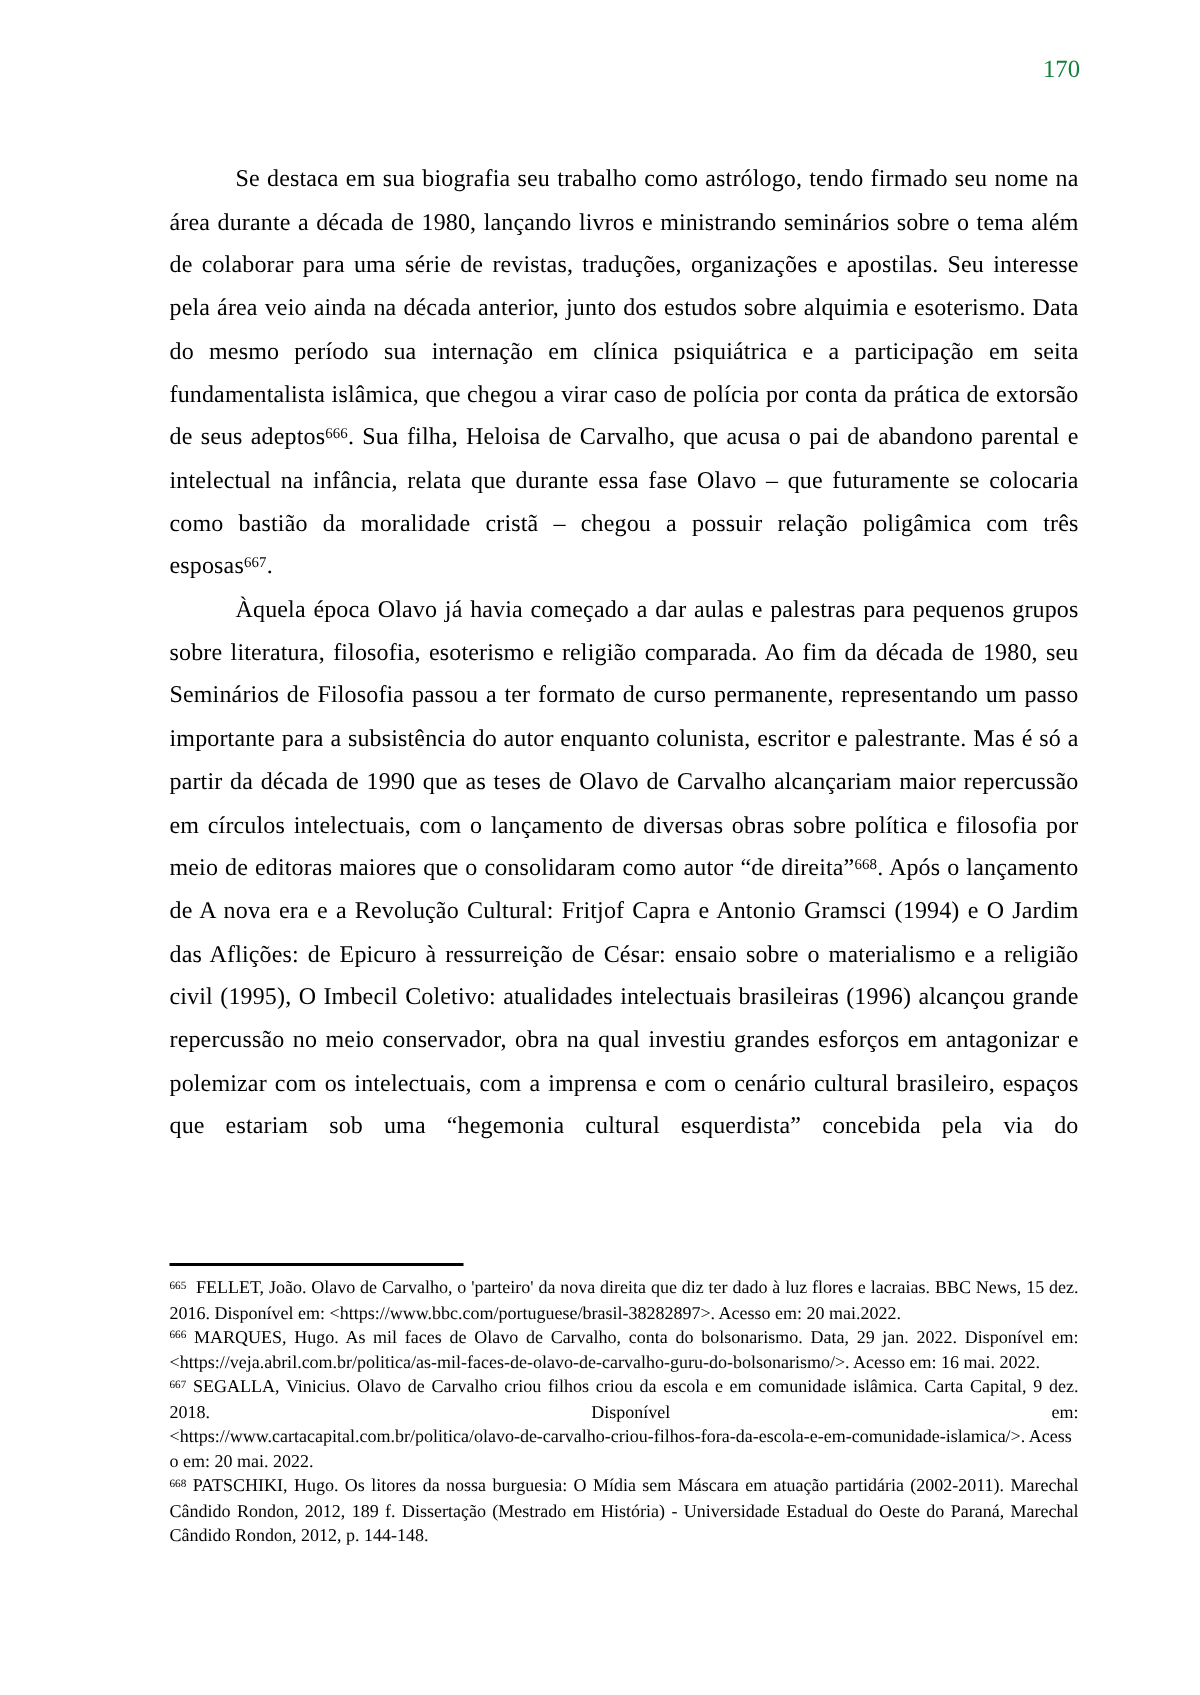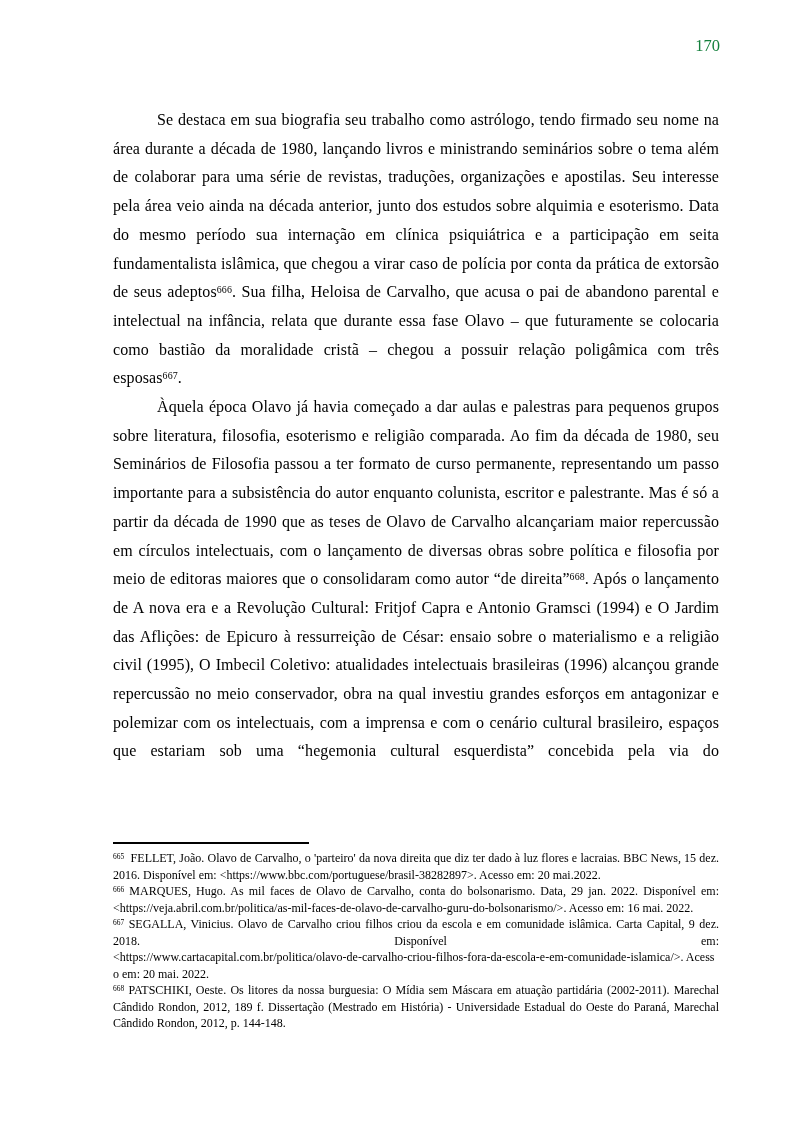--- a/index.html
+++ b/index.html
@@ -76,15 +76,15 @@
     <p class="para indent"><span>Se destaca em sua biografia seu trabalho como astrólogo, tendo firmado seu nome na área durante a década de 1980, lançando livros e ministrando seminários sobre o tema além de colaborar para uma série de revistas, traduções, organizações e apostilas. Seu interesse pela área veio ainda na década anterior, junto dos estudos sobre alquimia e esoterismo. Data do mesmo período sua internação em clínica psiquiátrica e a participação em seita fundamentalista islâmica, que chegou a virar caso de polícia por conta da prática de extorsão de seus adeptos</span><sup>666</sup><span>. Sua filha, Heloisa de Carvalho, que acusa o pai de abandono parental e intelectual na infância, relata que durante essa fase Olavo – que futuramente se colocaria como bastião da moralidade cristã – chegou a possuir relação poligâmica com três esposas</span><sup>667</sup><span>.</span></p>
     <p class="para indent jlast"><span>Àquela época Olavo já havia começado a dar aulas e palestras para pequenos grupos sobre literatura, filosofia, esoterismo e religião comparada. Ao fim da década de 1980, seu Seminários de Filosofia passou a ter formato de curso permanente, representando um passo importante para a subsistência do autor enquanto colunista, escritor e palestrante. Mas é só a partir da década de 1990 que as teses de Olavo de Carvalho alcançariam maior repercussão em círculos intelectuais, com o lançamento de diversas obras sobre política e filosofia por meio de editoras maiores que o consolidaram como autor “de direita”</span><sup>668</sup><span>. Após o lançamento de </span><span class="it">A nova era e a Revolução Cultural: Fritjof Capra e Antonio Gramsci</span><span> (1994) e </span><span class="it">O Jardim das Aflições: de Epicuro à ressurreição de César: ensaio sobre o materialismo e a religião civil</span><span> (1995), </span><span class="it">O Imbecil Coletivo: atualidades intelectuais brasileiras</span><span> (1996) alcançou grande repercussão no meio conservador, obra na qual investiu grandes esforços em antagonizar e polemizar com os intelectuais, com a imprensa e com o cenário cultural brasileiro, espaços que estariam sob uma “hegemonia cultural esquerdista” concebida pela via do</span></p>
   </div>
 
 <div class="footnotes">
   <div class="fn-sep"></div>
   <div>
       <p class="fn"><sup>665</sup><span>&nbsp; FELLET, João. Olavo de Carvalho, o 'parteiro' da nova direita que diz ter dado à luz flores e lacraias. </span><span class="it">BBC News,</span><span> 15 dez. 2016. Disponível em: &lt;https://www.bbc.com/portuguese/brasil-38282897&gt;. Acesso em: 20 mai.2022.</span></p>
       <p class="fn"><sup>666</sup><span> MARQUES, Hugo. As mil faces de Olavo de Carvalho, conta do bolsonarismo. </span><span class="it">Data,</span><span> 29 jan. 2022. Disponível em: &lt;https://veja.abril.com.br/politica/as-mil-faces-de-olavo-de-carvalho-guru-do-bolsonarismo/&gt;. Acesso em: 16 mai. 2022.</span></p>
       <p class="fn"><sup>667</sup><span> SEGALLA, Vinicius. Olavo de Carvalho criou filhos criou da escola e em comunidade islâmica. </span><span class="it">Carta Capital,</span><span> 9 dez. 2018. Disponível em: </span><span class="urlblock">&lt;https://www.cartacapital.com.br/politica/olavo-de-carvalho-criou-filhos-fora-da-escola-e-em-comunidade-islamica/&gt;. Acesso em: 20 mai. 2022.</span></p>
-      <p class="fn"><sup>668</sup><span> PATSCHIKI, Oeste. </span><span class="it">Os litores da nossa burguesia</span><span>: O Mídia sem Máscara em atuação partidária (2002-2011). Marechal Cândido Rondon, 2012, 189 f. Dissertação (Mestrado em História) - Universidade Estadual do Oeste do Paraná, Marechal Cândido Rondon, 2012, p. 144-148.</span></p>
+      <p class="fn"><sup>668</sup><span> PATSCHIKI, Hugo. </span><span class="it">Os litores da nossa burguesia</span><span>: O Mídia sem Máscara em atuação partidária (2002-2011). Marechal Cândido Rondon, 2012, 189 f. Dissertação (Mestrado em História) - Universidade Estadual do Oeste do Paraná, Marechal Cândido Rondon, 2012, p. 144-148.</span></p>
     </div>
 </div>
 
 </body></html>

